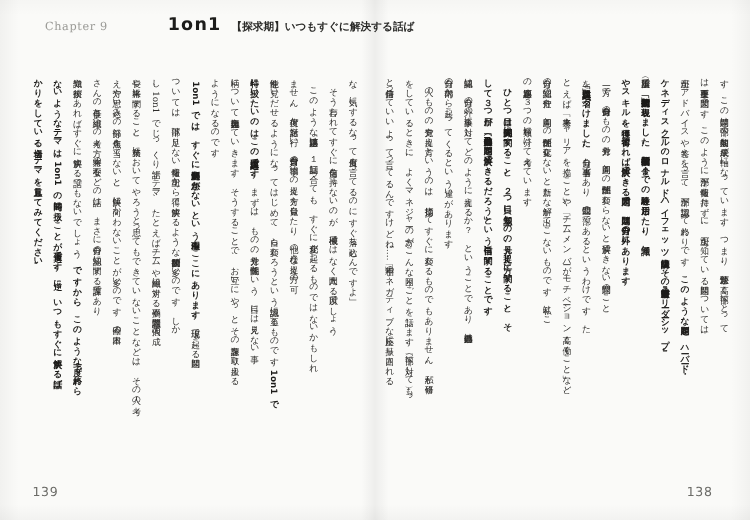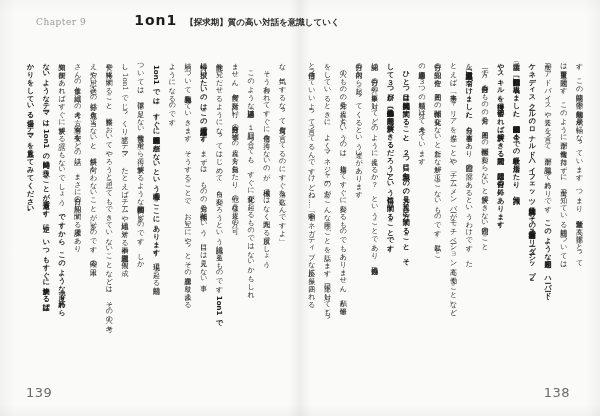--- a/index.html
+++ b/index.html
@@ -41,35 +41,35 @@
   .vcol{
     height:100%;line-height:15.75px;white-space:nowrap;margin:0;
   }
   .seg{font-weight:400;}
   .seg.bold{
     font-weight:700;color:#1c1b19;
     font-family:"DejaVu Sans", sans-serif;
     font-size:7px;
   }
   .folio{
-    position:absolute;bottom:16px;font-size:13px;color:#6b6b67;letter-spacing:0.5px;
+    position:absolute;bottom:16px;font-size:10px;color:#6b6b67;letter-spacing:0.5px;
     font-family:"DejaVu Sans", sans-serif;
   }
   .folio.left-no{left:26px;}
   .folio.right-no{right:30px;}
 </style>
 </head>
 <body>
 
 <div class="spread-shade"></div>
 
 <div class="running-head">
   <span class="chapter-label">Chapter 9</span>
   <span class="brand">1on1</span>
-  <span class="section-title">【探求期】質の高い対話を意識していく</span>
+  <span class="section-title">【探求期】いつもすぐに解決する話ば</span>
 </div>
 
 <div class="page-text right">
     <div class="vcol"><span class="seg">す。この問題は部下の短期的な成果が軸になっています。つまり、緊急性が高く部下にとって</span></div>
     <div class="vcol"><span class="seg">は目下重要な問題です。このように部下が情報を持たずに、上司が知っている問題については、</span></div>
     <div class="vcol"><span class="seg">上司がアドバイスや答えを言って、部下が認識して終わりです。</span><span class="seg bold">このような問題を、ハーバード・</span></div>
     <div class="vcol"><span class="seg bold">ケネディスクールのロナルド・ハイフェッツ上級講師はその著書『最前線のリーダーシップ』</span></div>
     <div class="vcol"><span class="seg">（英治出版）で、</span><span class="seg bold">「技術的問題」と表現しました。技術的問題は今までの経験を活用したり、知識</span></div>
     <div class="vcol"><span class="seg bold">やスキルを獲得、習得すれば解決できる問題で、問題は自分の外にあります。</span></div>
     <div class="vcol"><span class="seg">　一方で、自分自身のものの見方や、周囲との関係性が変わらないと解決できない問題のこと</span></div>

